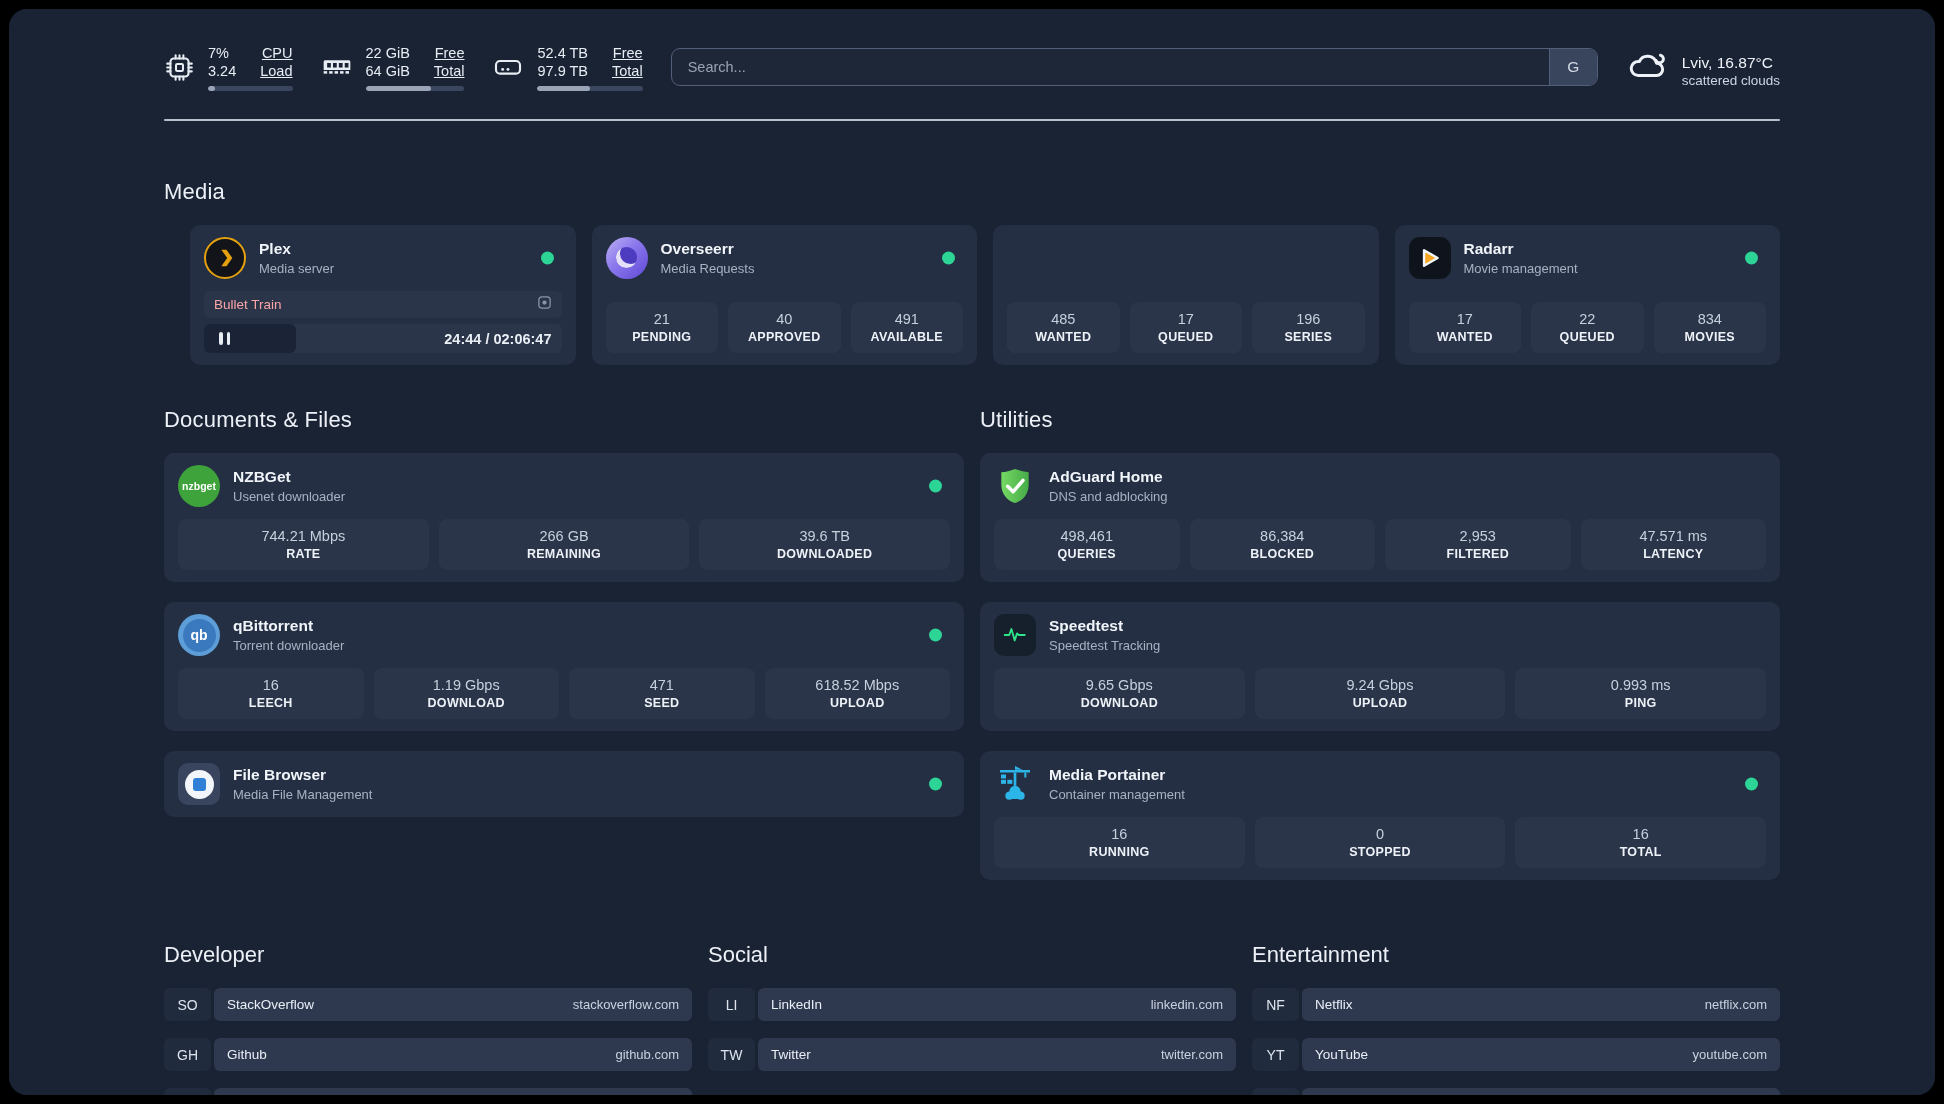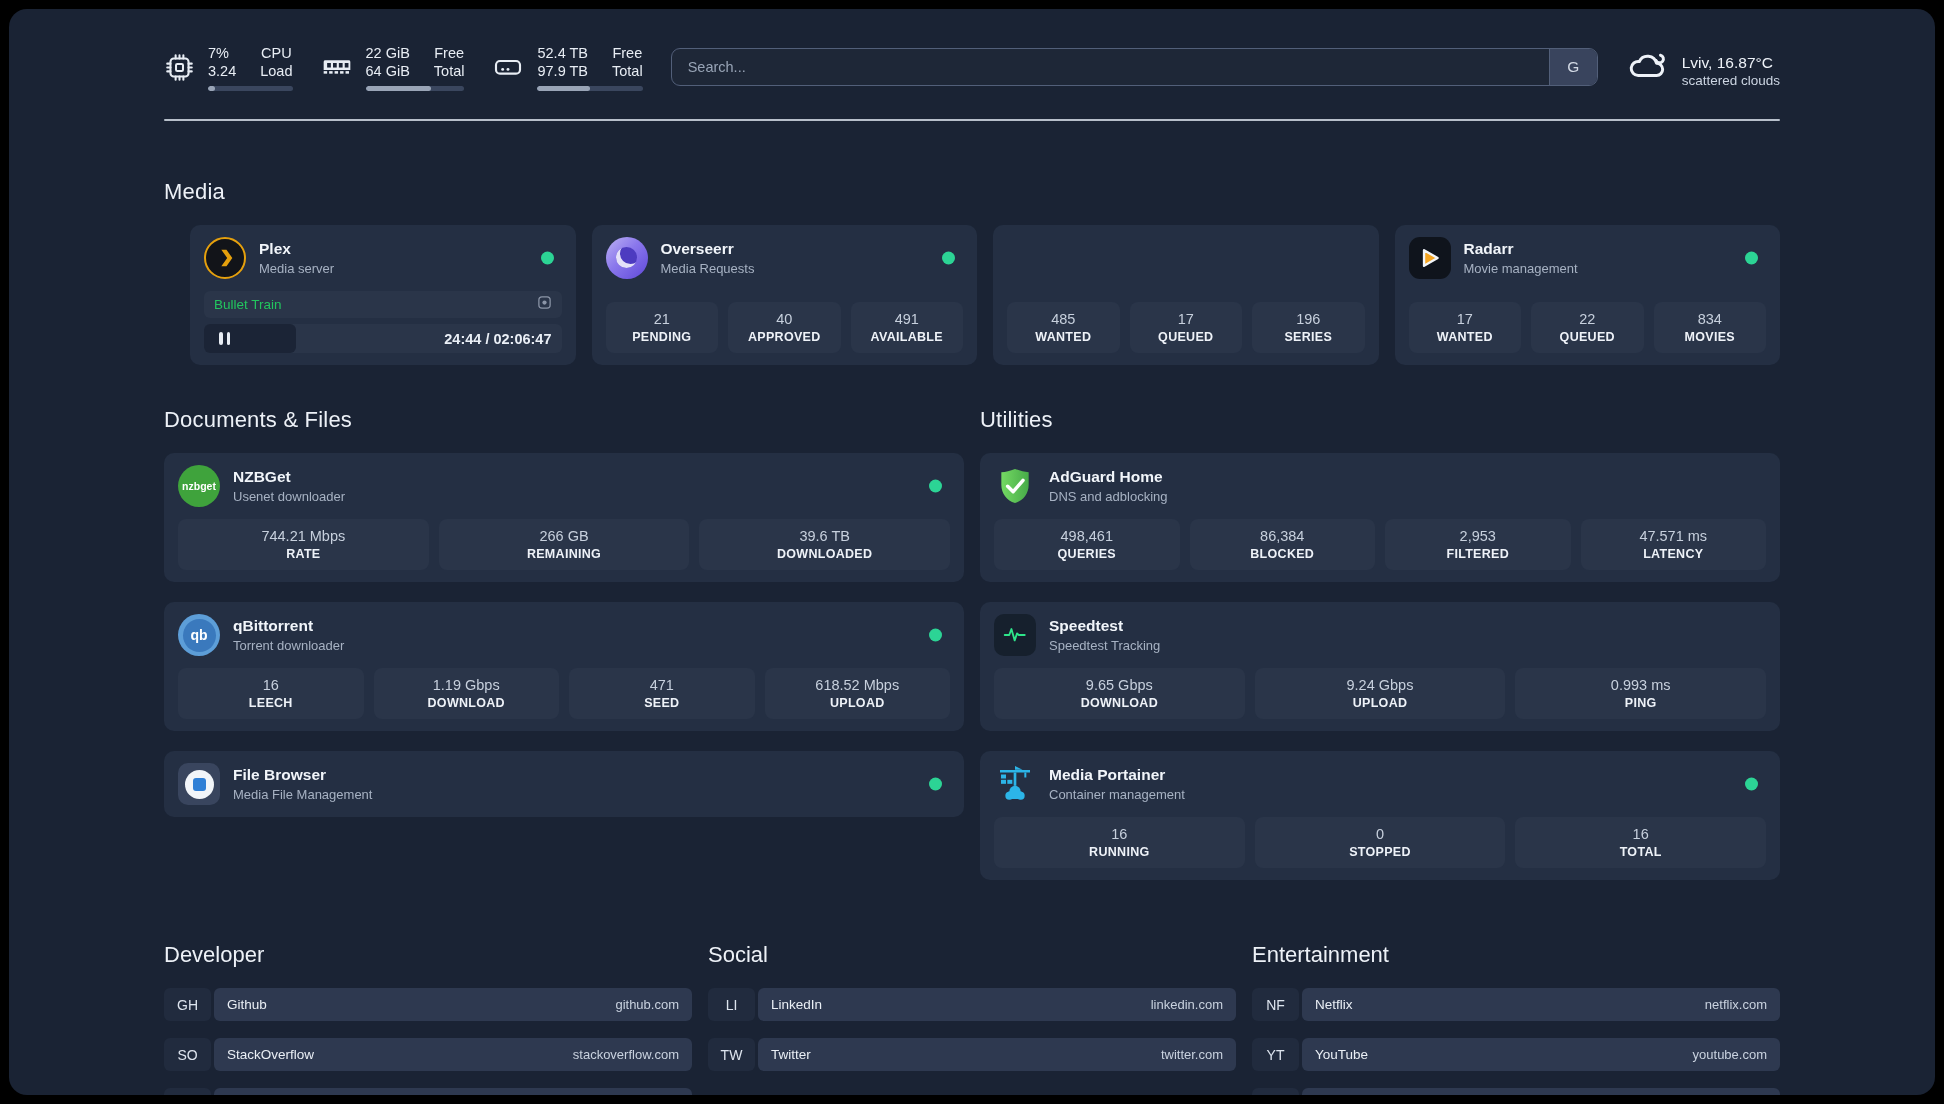--- a/index.html
+++ b/index.html
@@ -16,21 +16,21 @@
   .page { padding:32px 155px 0 155px; }
 
   
   .topbar { display:flex; align-items:center; height:52px; }
   .sysstats { display:flex; gap:28px; }
   .stat { display:flex; align-items:center; gap:13px; }
   .stat-icon svg { display:block; }
   .stat-body { display:flex; flex-direction:column; }
   .stat-grid { display:grid; grid-template-columns:auto auto; column-gap:24px;
                font-size:14.5px; color:#e8edf4; line-height:18px; }
-  .stat-grid .lab { text-align:center; }
+  .stat-grid .lab { text-align:right;text-decoration:underline; }
   .stat-bar { margin-top:6px; height:5px; border-radius:3px; background:#3a465e; overflow:hidden; }
   .stat-bar i { display:block; height:100%; background:#99a4b6; border-radius:3px; }
 
   .searchwrap { flex:1; margin:0 28px; display:flex; height:38px;
                 border:1.5px solid #525f79; border-radius:9px; overflow:hidden;
                 background:rgba(255,255,255,0.02); }
   .searchwrap input { flex:1; background:transparent; border:none; outline:none;
                       color:#dfe6f0; padding:0 16px; font-size:14.5px;
                       font-family:"Liberation Sans", sans-serif; }
   .searchwrap input::placeholder { color:#98a4b6; }
@@ -68,21 +68,21 @@
   .cols3 { grid-template-columns:repeat(3,1fr); }
   .cols4 { grid-template-columns:repeat(4,1fr); }
   .tile { background:#2a3549; border-radius:8px; text-align:center; padding:8px 4px 9px; }
   .tile-val { font-size:14.5px; color:#c7d0dd; line-height:18px; }
   .tile-lab { font-size:12.5px; font-weight:700; color:#eef2f8; margin-top:2px; letter-spacing:.3px; }
 
   
   .player { margin-top:auto; padding-top:12px; }
   .p-row1 { height:27px; background:#2a3549; border-radius:6px; display:flex;
             align-items:center; padding:0 10px; }
-  .p-title { font-size:13.5px; color:#22c55e; flex:1; }
+  .p-title { font-size:13.5px; color:#fca5a5; flex:1; }
   .p-row2 { margin-top:6px; height:29px; background:#2a3549; border-radius:6px;
             display:flex; align-items:center; position:relative; }
   .pause-pill { width:92px; height:100%; background:#1b2436; border-radius:6px;
                 display:flex; align-items:center; gap:4px; padding-left:15px; cursor:pointer; }
   .pause-pill b { width:3.5px; height:13px; background:#e8edf4; border-radius:2px; }
   .p-time { position:absolute; right:10px; font-size:14.5px; font-weight:700; color:#eaeff6; }
 
   
   .ic-circle { width:42px; height:42px; border-radius:50%; display:flex;
                align-items:center; justify-content:center; }
@@ -523,34 +523,34 @@
           </div>
         </div>
       </div>
     </div>
   </div>
 
   <div class="threecol">
     <div>
       <div class="linkhead">Developer</div>
       <div class="linkrow">
+        <span class="abbr">SO</span>
+        <span class="linkbar">
+          <span class="link-name">StackOverflow</span>
+          <span class="link-url">stackoverflow.com</span>
+        </span>
+      </div>
+      <div class="linkrow">
         <span class="abbr">GH</span>
         <span class="linkbar">
           <span class="link-name">Github</span>
           <span class="link-url">github.com</span>
         </span>
       </div>
       <div class="linkrow">
-        <span class="abbr">SO</span>
-        <span class="linkbar">
-          <span class="link-name">StackOverflow</span>
-          <span class="link-url">stackoverflow.com</span>
-        </span>
-      </div>
-      <div class="linkrow">
         <span class="abbr">DT</span>
         <span class="linkbar">
           
           
         </span>
       </div>
     </div>
 
     <div>
       <div class="linkhead">Social</div>

